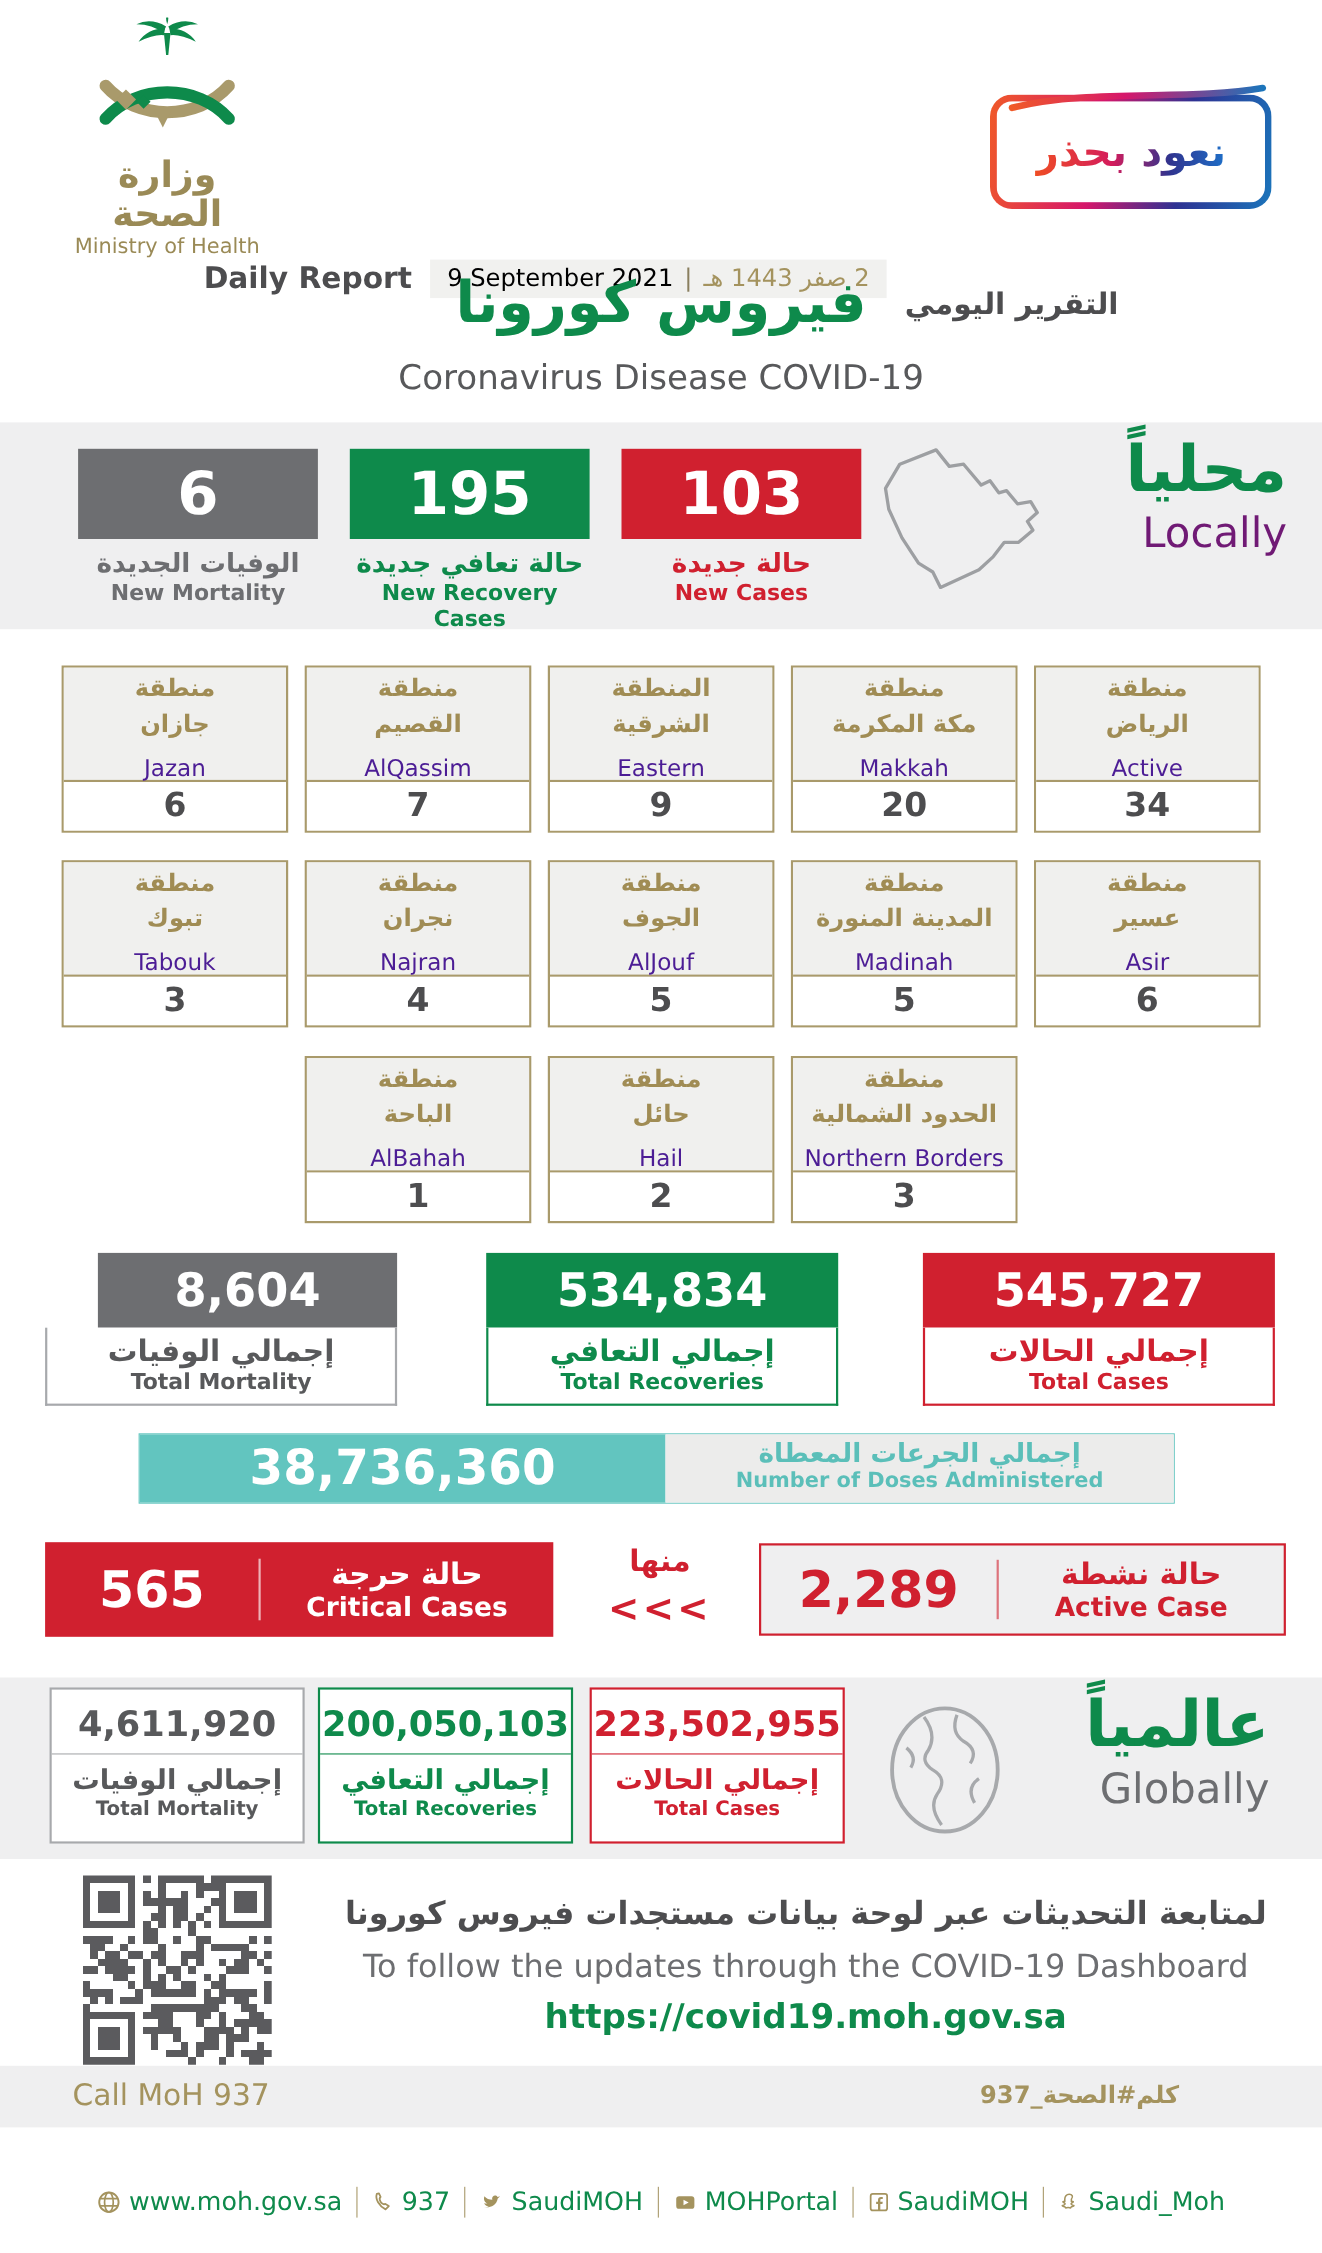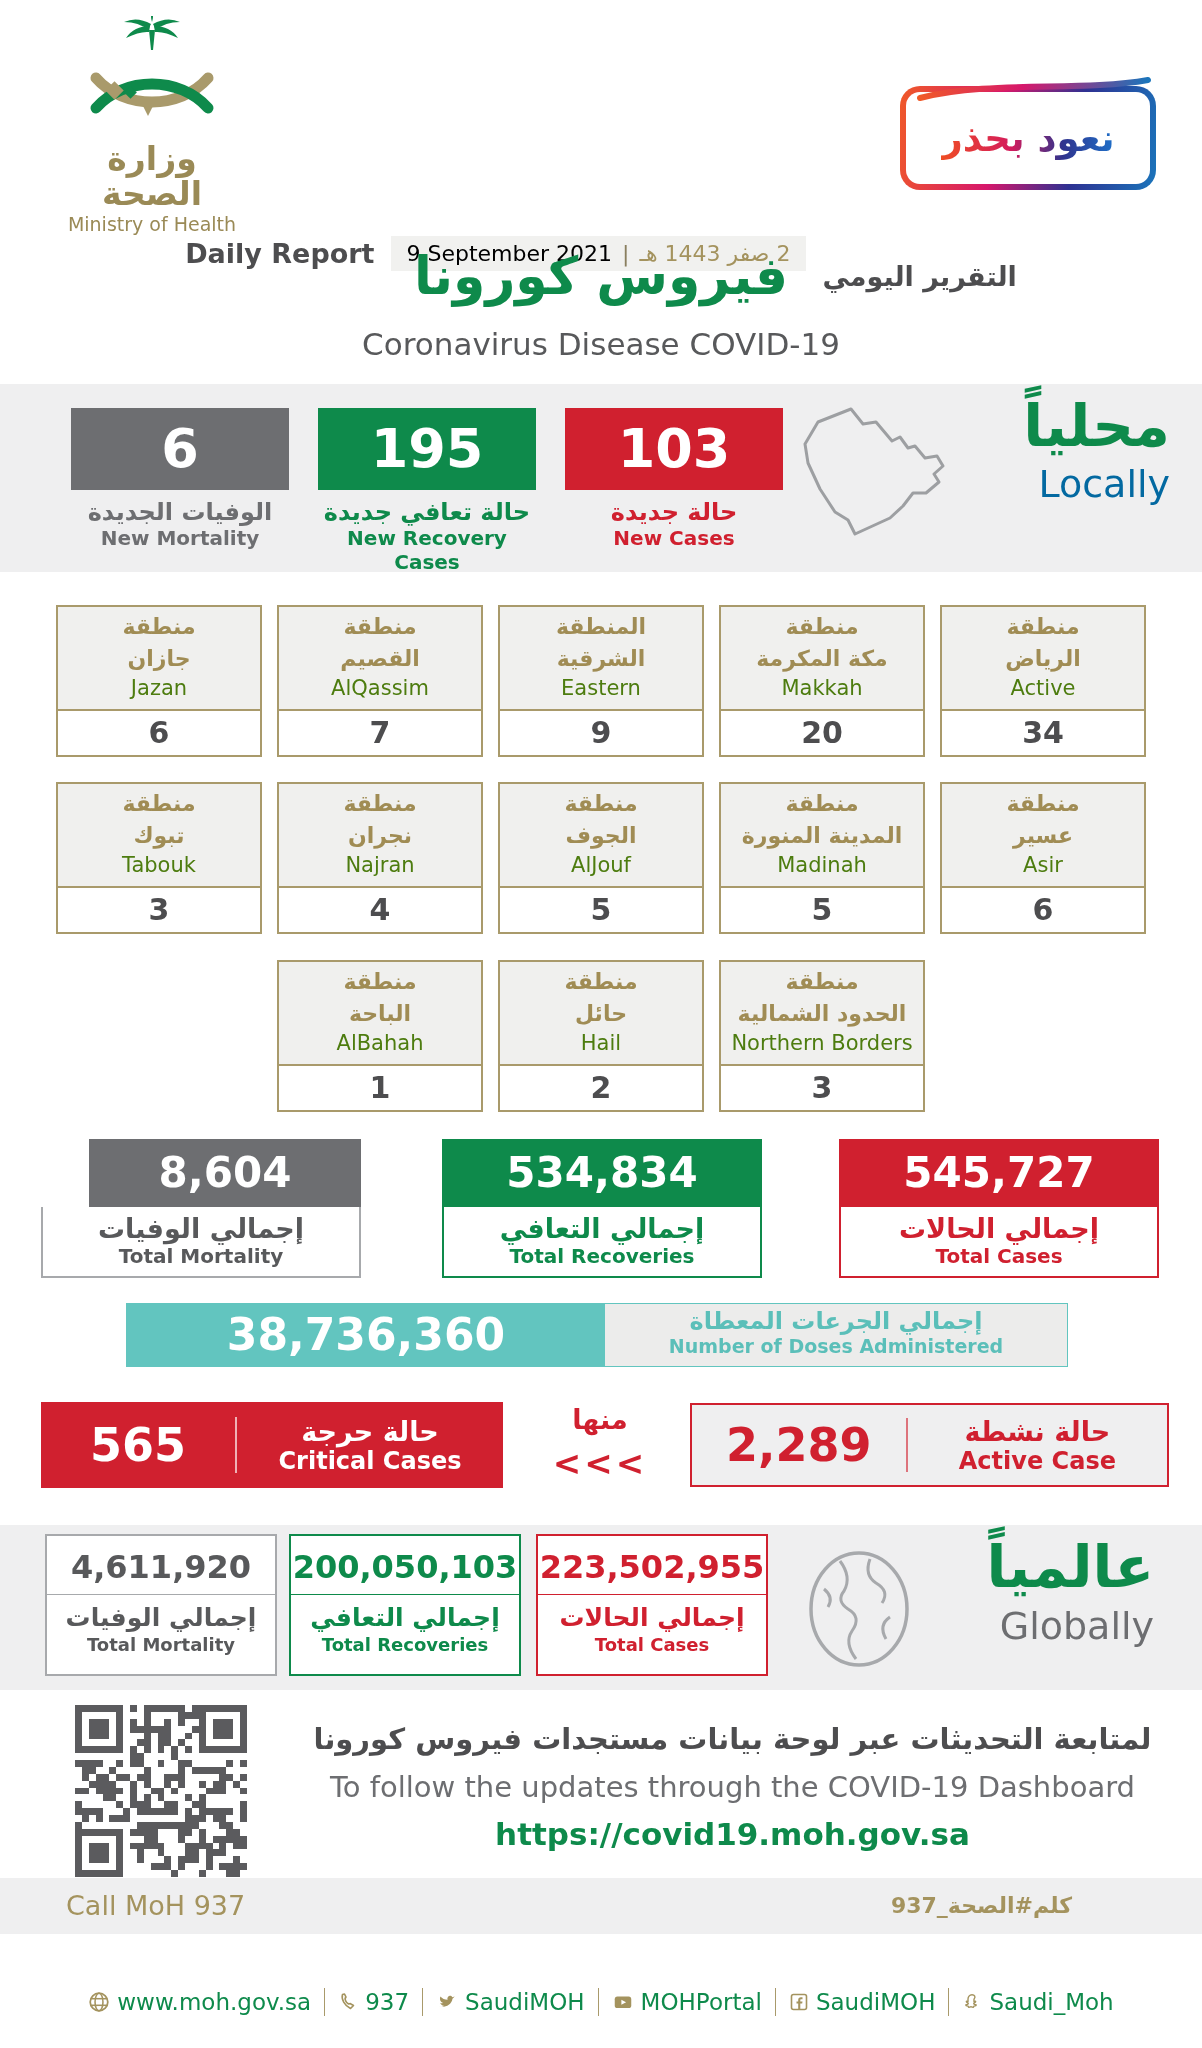--- a/index.html
+++ b/index.html
@@ -41,30 +41,30 @@
   .s-green .stat-box{background:#0e8a4b;}
   .s-red .stat-box{background:#d0202f;}
   .stat-ar{margin-top:8px;font-size:24px;font-weight:bold;}
   .stat-en{font-size:20px;font-weight:600;}
   .s-gray .stat-ar,.s-gray .stat-en{color:#6d6e71;}
   .s-green .stat-ar,.s-green .stat-en{color:#0e8a4b;}
   .s-red .stat-ar,.s-red .stat-en{color:#d0202f;}
   .map-svg{position:absolute;left:793px;top:12px;}
   .loc-head{position:absolute;left:940px;top:8px;width:230px;text-align:right;}
   .loc-ar{font-size:58px;font-weight:bold;color:#0e8a4b;line-height:1.2;}
-  .loc-en{font-size:38px;color:#0369a1;margin-top:0px;}
+  .loc-en{font-size:38px;color:#701a75;margin-top:0px;}
 
   
   .rrow{position:absolute;left:56px;display:flex;gap:15px;}
   .rrow1{top:605px;} .rrow2{top:782px;} .rrow3{top:960px;left:277px;}
   .rbox{width:206px;border:2px solid #a99a6b;background:#fff;box-sizing:border-box;}
   .rbox-head{background:#f0f0ee;border-bottom:2px solid #a99a6b;height:98px;text-align:center;
              padding-top:4px;box-sizing:content-box;}
   .r-ar{font-size:22px;font-weight:bold;color:#a08c54;line-height:1.45;}
-  .r-en{font-size:21px;color:#4d7c0f;margin-top:1px;}
+  .r-en{font-size:21px;color:#4c1d95;margin-top:11px;}
   .rbox-num{height:44px;line-height:44px;text-align:center;font-size:30px;font-weight:bold;
             color:#4d4d4f;background:#fff;}
 
   
   .tcard{position:absolute;top:1139px;width:320px;text-align:center;box-sizing:border-box;}
   .t-num{height:68px;line-height:68px;font-size:42px;font-weight:bold;color:#fff;}
   .t-lbl{border:2px solid;border-top:none;background:#fff;padding:6px 0 8px;}
   .t-ar{font-size:27px;font-weight:bold;}
   .t-en{font-size:20px;font-weight:bold;}
   .t-gray .t-num{background:#6d6e71;margin-left:48px;} .t-gray .t-lbl{border-color:#a7a9ac;color:#58595b;}

